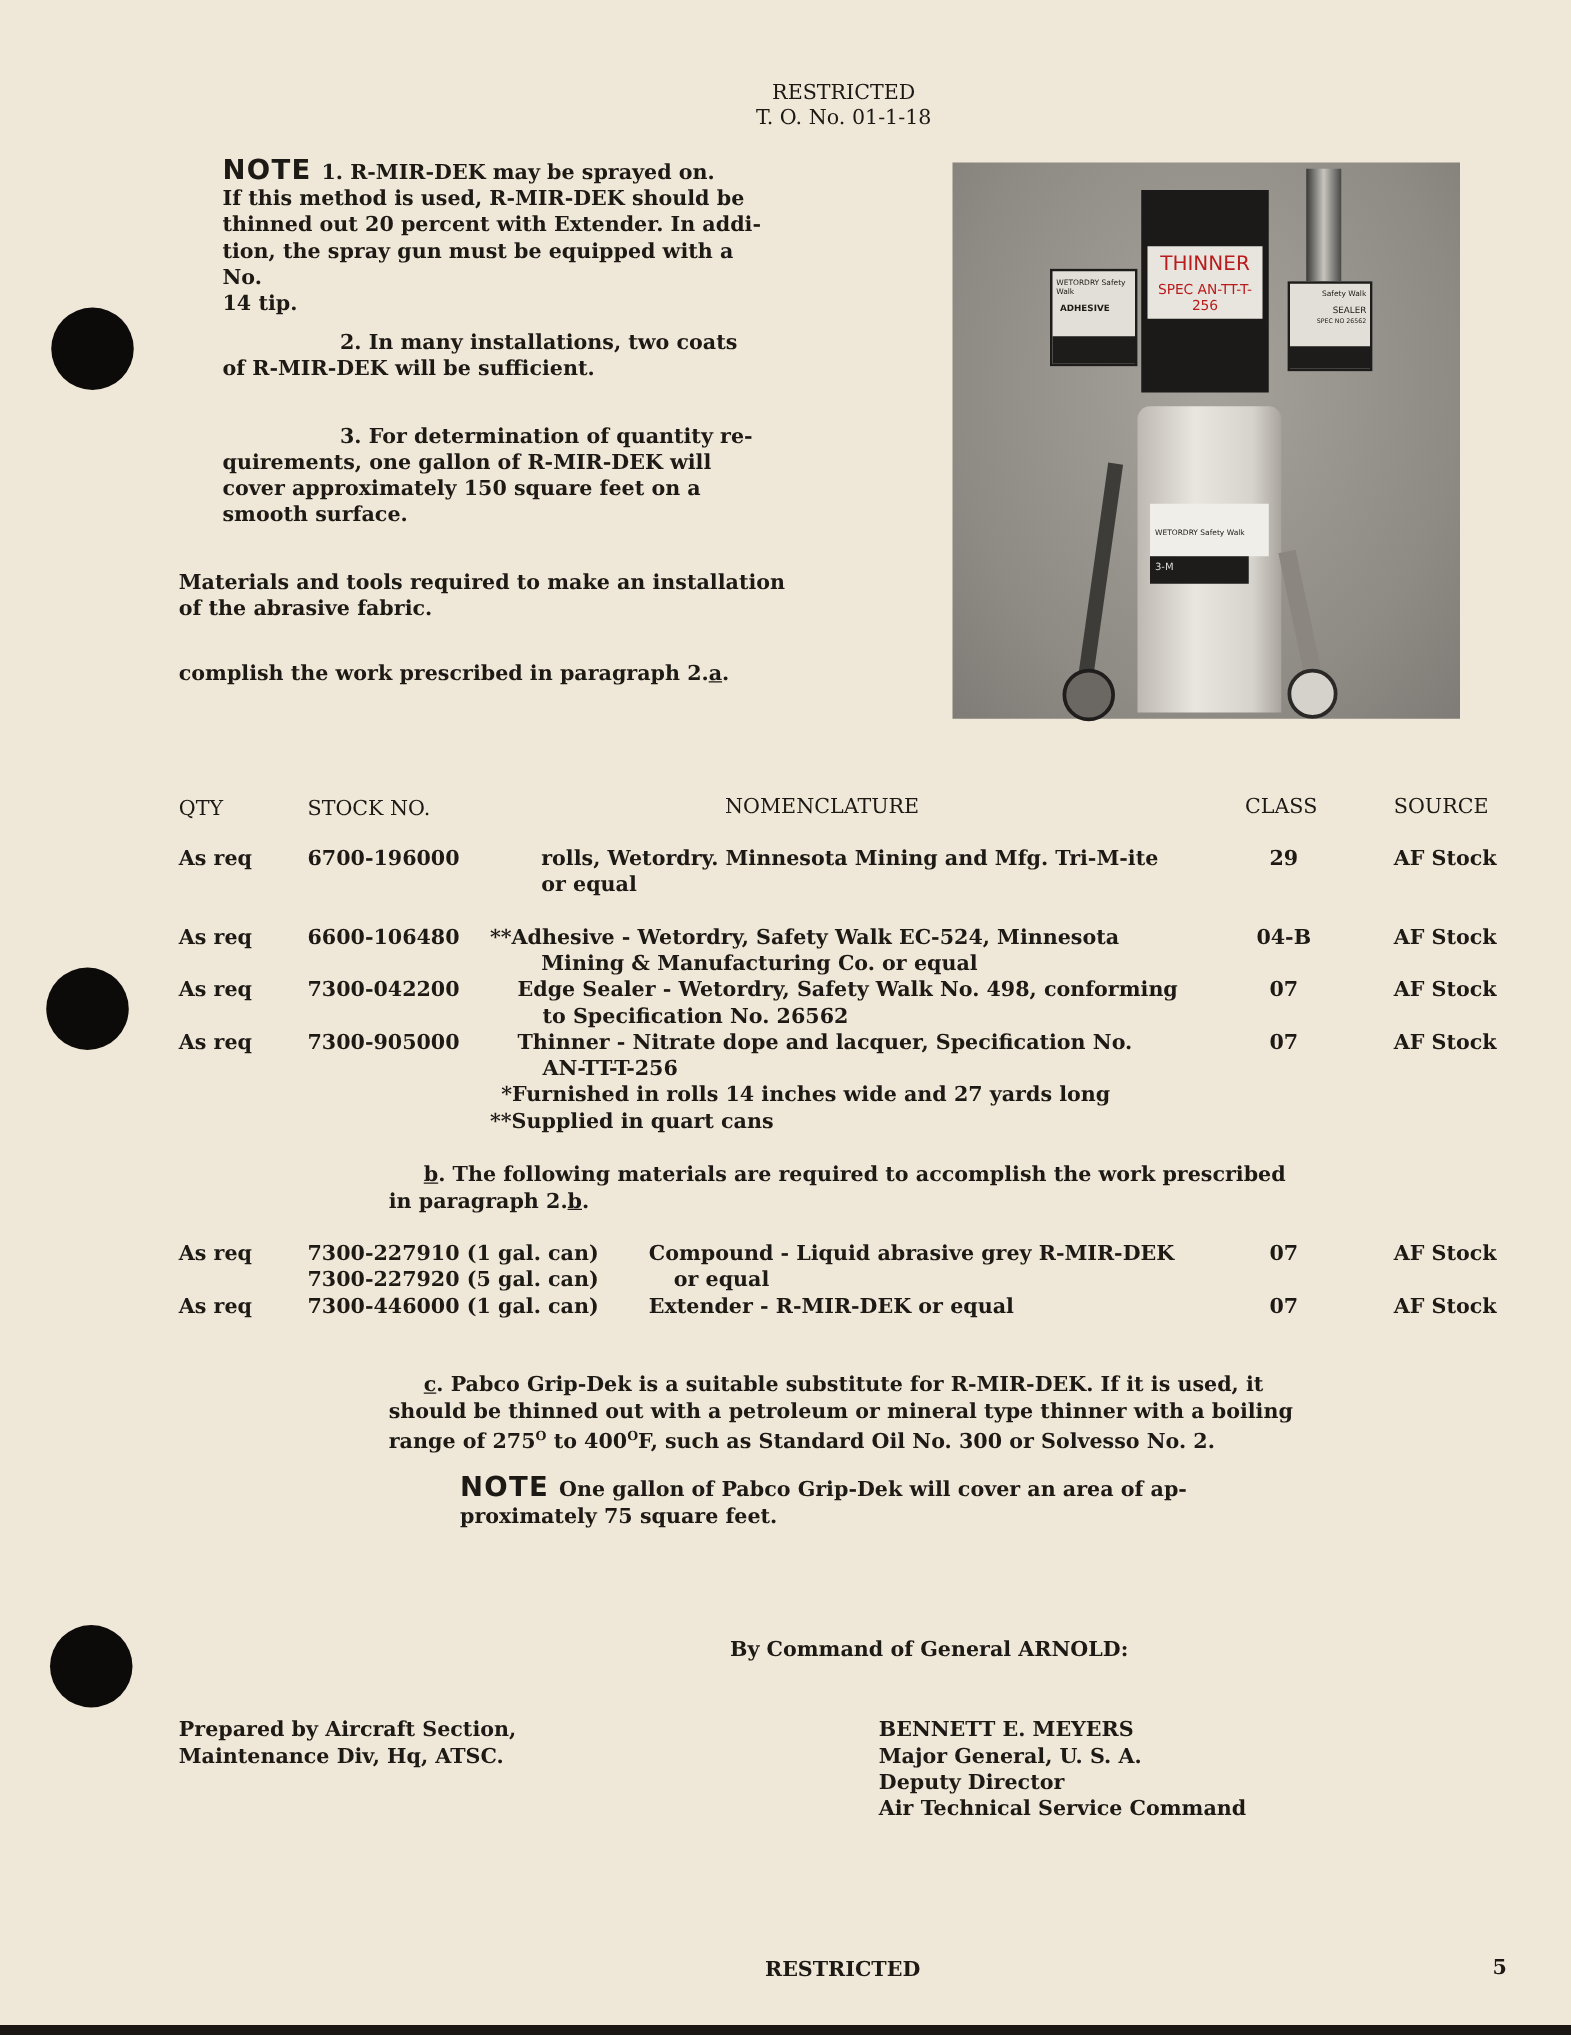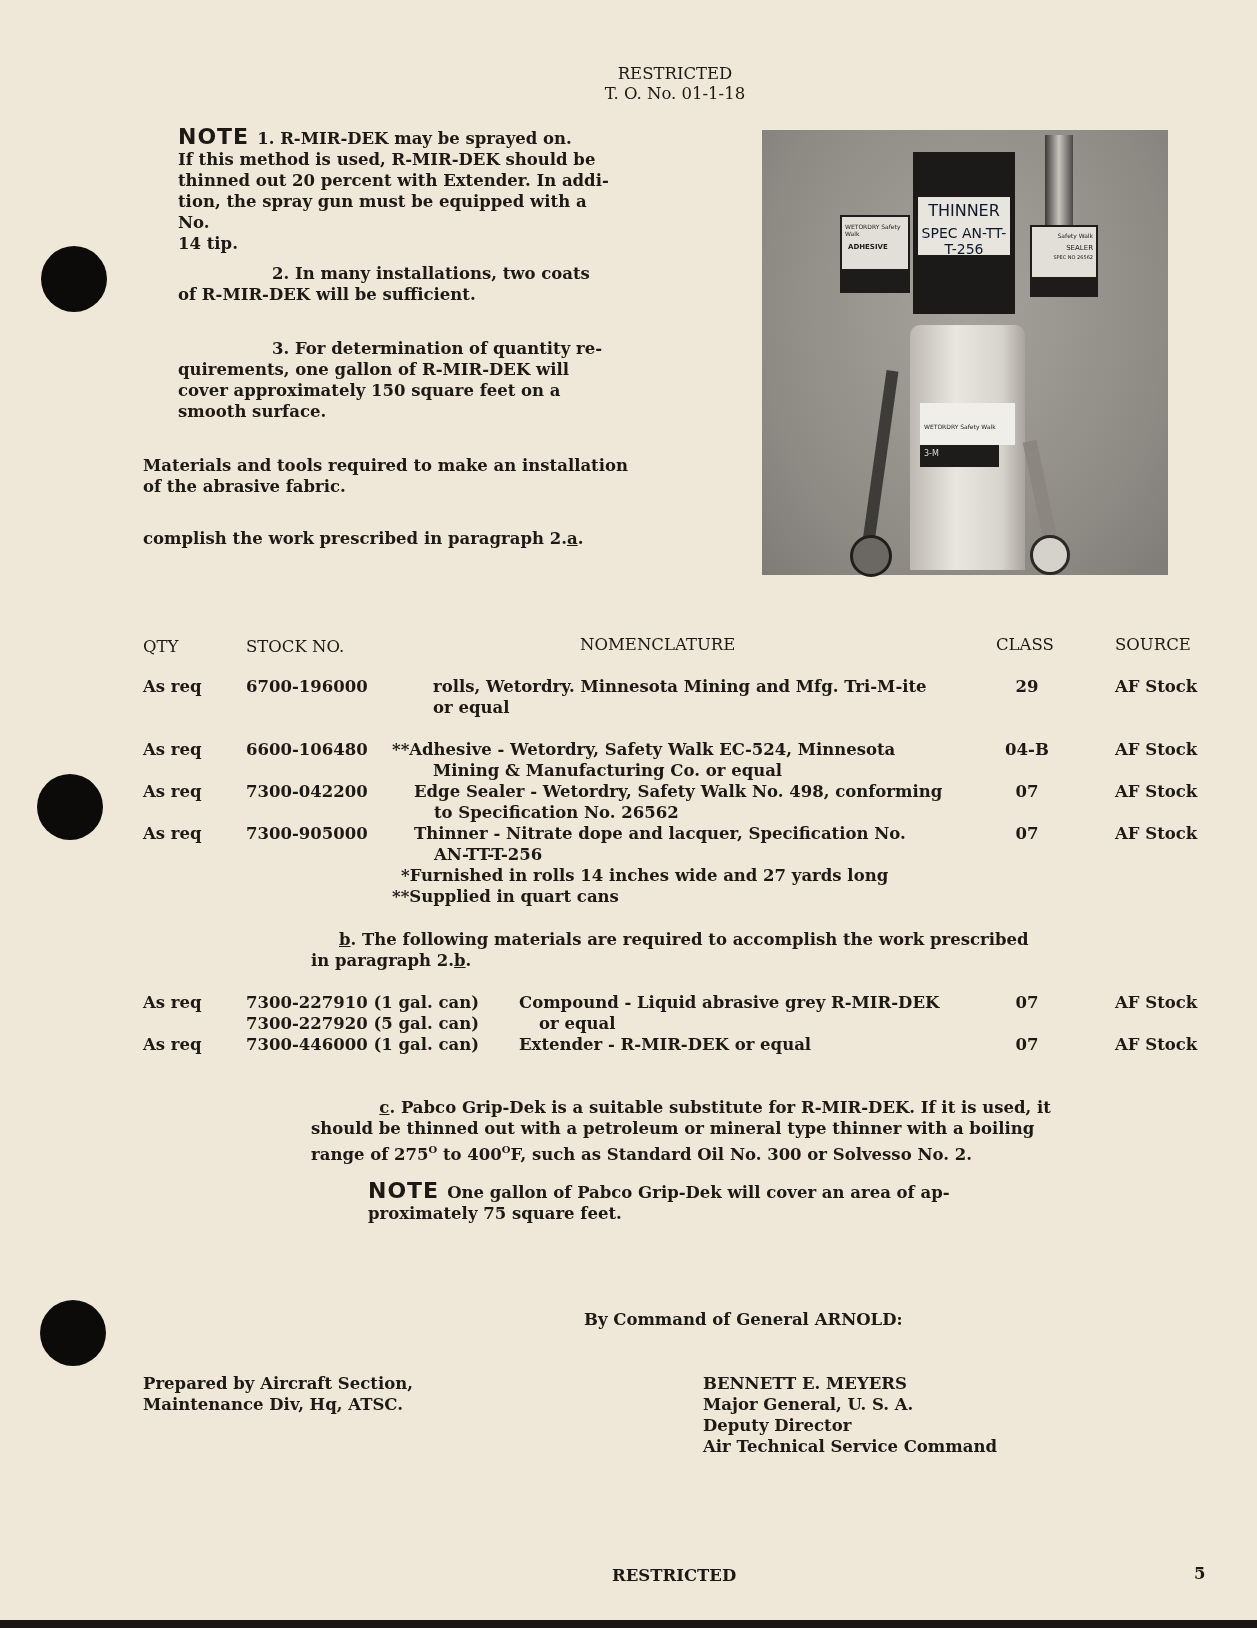--- a/index.html
+++ b/index.html
@@ -68,23 +68,23 @@
     <div>of the abrasive fabric.</div>
   </div>
 
   <div class="abs txt bold" style="left:143px; top:528px; width:520px;">
     <div><span>complish the work prescribed in paragraph 2.</span><u>a</u><span>.</span></div>
   </div>
 
   <div class="photo">
 
     <div class="can" style="left:151px; top:22px; width:102px; height:162px; background:#1b1a19;">
-      <div style="position:absolute; left:5px; top:45px; width:92px; height:58px; background:#e8e5de; text-align:center; font-family:'DejaVu Sans',sans-serif; color:#0f172a;">
+      <div style="position:absolute; left:5px; top:45px; width:92px; height:58px; background:#e8e5de; text-align:center; font-family:'DejaVu Sans',sans-serif; color:#b91c1c;">
         <div style="font-size:16px; margin-top:4px;">THINNER</div>
-        <div style="font-size:14px; margin-top:5px;">SPEC AN-TT-T-256</div>
+        <div style="font-size:11px; margin-top:5px;">SPEC AN-TT-T-256</div>
       </div>
     </div>
 
     <div class="can" style="left:283px; top:5px; width:28px; height:90px; background:linear-gradient(90deg,#3a3937,#c8c5bf,#4a4846);"></div>
 
     <div class="can" style="left:78px; top:85px; width:66px; height:74px; background:#e2dfd8; border:2px solid #1d1c1a;">
       <div style="font-size:6px; font-family:'DejaVu Sans',sans-serif; margin:6px 3px;">WETORDRY Safety Walk</div>
       <div style="font-size:7px; font-family:'DejaVu Sans',sans-serif; margin:4px 6px; font-weight:bold;">ADHESIVE</div>
       <div style="position:absolute; bottom:0; left:0; right:0; height:22px; background:#1d1c1a;"></div>
     </div>
@@ -187,21 +187,21 @@
 
   <div class="abs txt bold" style="left:0; top:1034px; width:1257px;">
     <div class="col-qty">As req</div>
     <div class="col-stock">7300-446000 (1 gal. can)</div>
     <div class="abs" style="left:519px; top:0;">Extender - R-MIR-DEK or equal</div>
     <div class="col-class">07</div>
     <div class="col-src">AF Stock</div>
   </div>
 
   <div class="abs txt bold" style="left:311px; top:1097px; width:740px;">
-    <div style="padding-left:28px;text-align:right;"><u>c</u><span>. Pabco Grip-Dek is a suitable substitute for R-MIR-DEK.  If it is used, it</span></div>
+    <div style="padding-left:28px;"><u>c</u><span>. Pabco Grip-Dek is a suitable substitute for R-MIR-DEK.  If it is used, it</span></div>
     <div>should be thinned out with a petroleum or mineral type thinner with a boiling</div>
     <div><span>range of 275</span><sup>O</sup><span> to 400</span><sup>O</sup><span>F, such as Standard Oil No. 300 or Solvesso No. 2.</span></div>
   </div>
 
   <div class="abs txt bold" style="left:368px; top:1180px; width:640px;">
     <div><span class="note-word">NOTE</span><span>One gallon of Pabco Grip-Dek will cover an area of ap-</span></div>
     <div>proximately 75 square feet.</div>
   </div>
 
   <div class="abs txt bold" style="left:584px; top:1309px;">By Command of General ARNOLD:</div>

